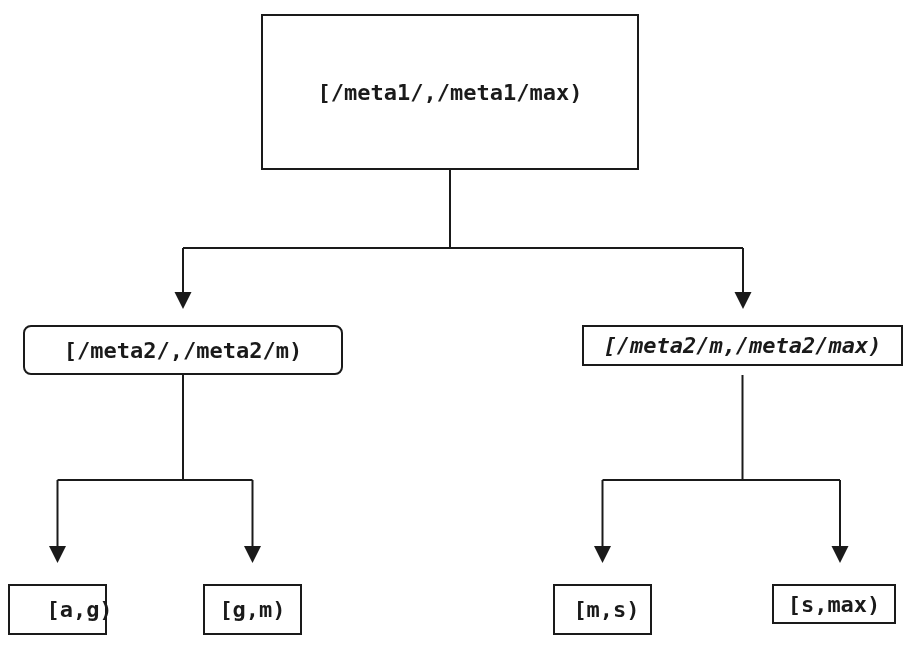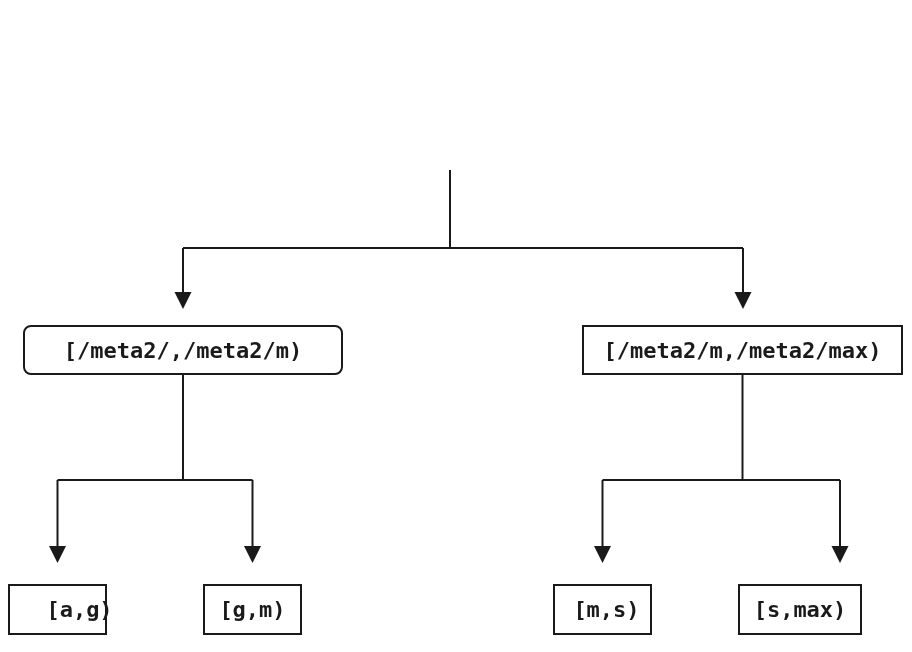--- a/index.html
+++ b/index.html
@@ -28,25 +28,25 @@
     display: flex;
     align-items: center;
     justify-content: center;
     font-size: 22px;
     font-weight: 700;
     color: #1a1a1a;
     white-space: nowrap;
   }
   .node-root   { left: 261px; top: 14px;  width: 378px; height: 156px; }
   .node-l2l    { left: 23px;  top: 325px; width: 320px; height: 50px; border-radius: 8px; }
-  .node-l2r    { left: 582px; top: 325px; width: 321px; height: 50px; }
+  .node-l2r    { left: 582px; top: 325px; width: 321px; height: 41px; font-style: italic; }
   .node-leaf-ag   { left: 8px;   top: 584px; width: 99px;  height: 51px; padding-left: 44px; }
   .node-leaf-gm   { left: 203px; top: 584px; width: 99px;  height: 51px; }
   .node-leaf-ms   { left: 553px; top: 584px; width: 99px;  height: 51px; padding-left: 8px; }
-  .node-leaf-smax { left: 738px; top: 584px; width: 124px; height: 51px; justify-content: center; }
+  .node-leaf-smax { left: 772px; top: 584px; width: 124px; height: 40px; justify-content: center; }
 </style>
 </head>
 <body>
 
 <div class="canvas">
 
   <svg class="edges" width="912" height="652" viewBox="0 0 912 652">
     <g stroke="#1a1a1a" stroke-width="2" fill="none">
 
       <path d="M450,170 L450,248"></path>
@@ -67,20 +67,23 @@
     <g fill="#1a1a1a" stroke="none">
       <polygon points="174.5,292 191.5,292 183,309"></polygon>
       <polygon points="734.5,292 751.5,292 743,309"></polygon>
       <polygon points="49,546 66,546 57.5,563"></polygon>
       <polygon points="244,546 261,546 252.5,563"></polygon>
       <polygon points="594,546 611,546 602.5,563"></polygon>
       <polygon points="831.5,546 848.5,546 840,563"></polygon>
     </g>
   </svg>
 
+  <div class="node node-root">
+    <span>[/meta1/,/meta1/max)</span>
+  </div>
 
   <div class="node node-l2l">
     <span>[/meta2/,/meta2/m)</span>
   </div>
 
   <div class="node node-l2r">
     <span>[/meta2/m,/meta2/max)</span>
   </div>
 
   <div class="node node-leaf-ag">

